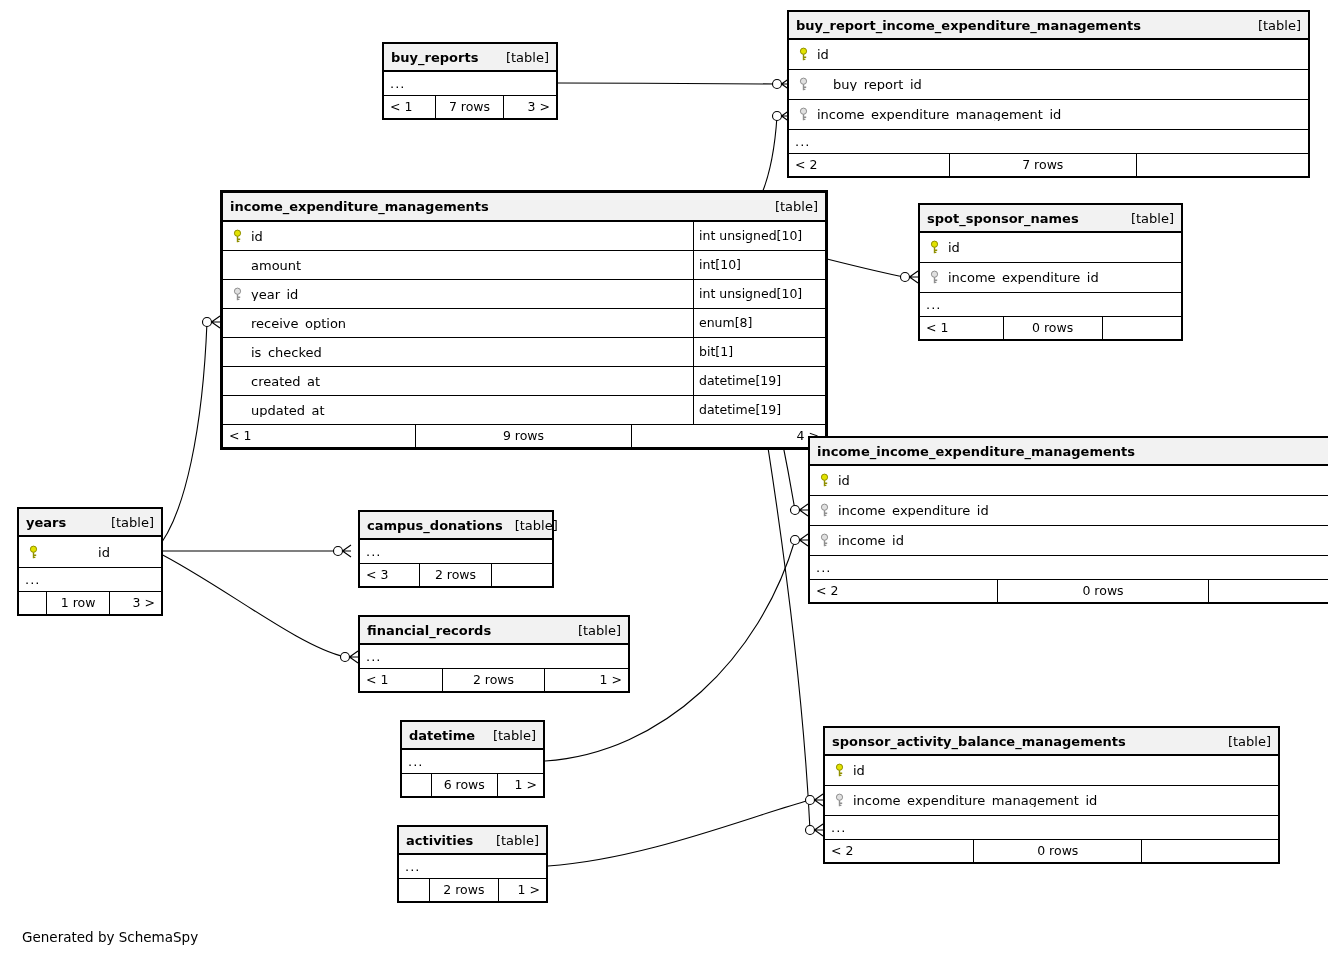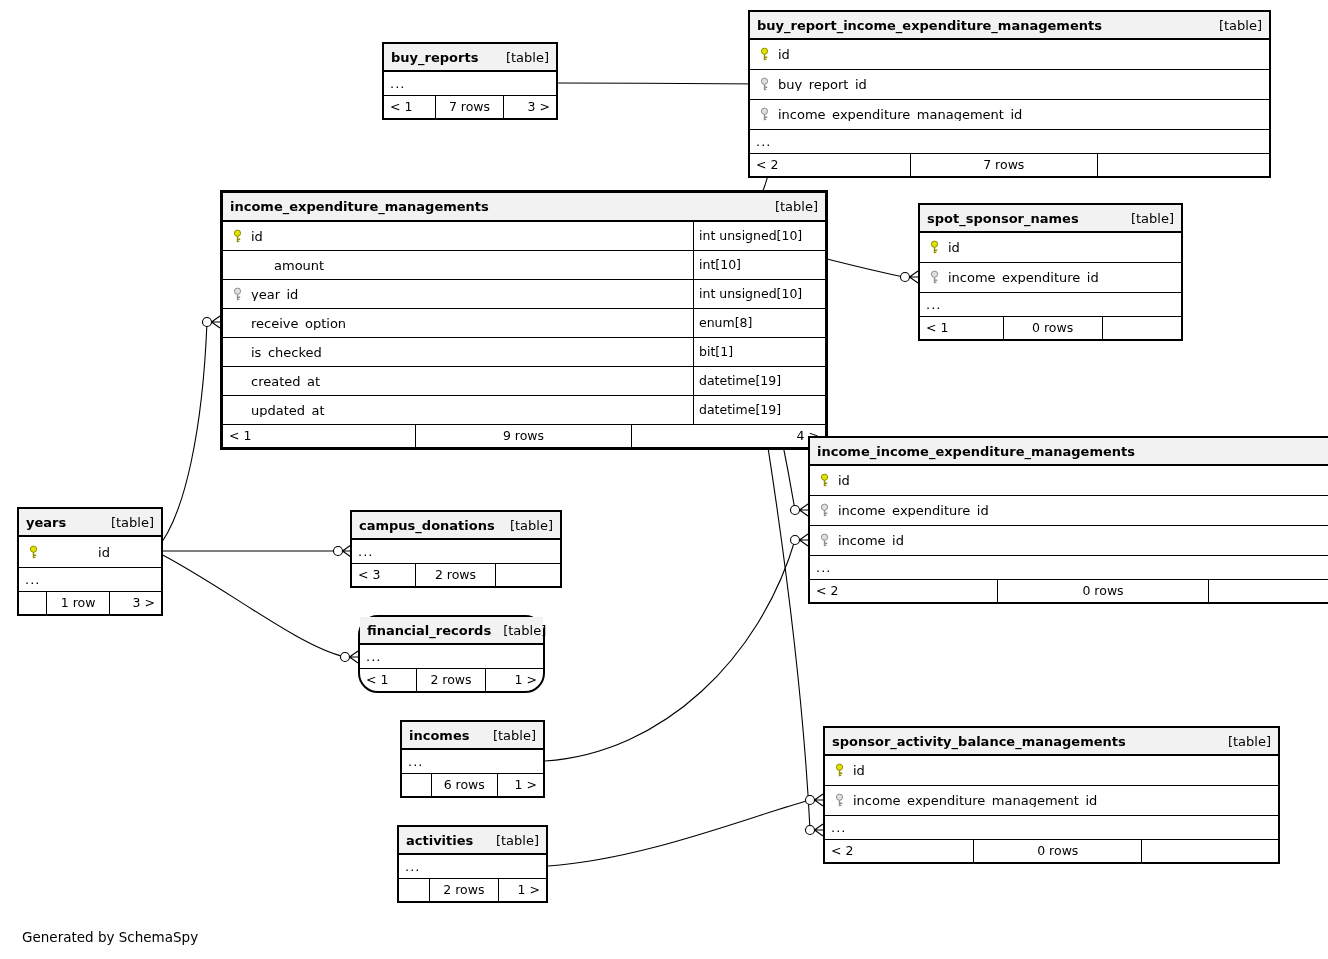--- a/index.html
+++ b/index.html
@@ -79,33 +79,33 @@
         <span class="tname">buy_reports</span>
         <span class="ttag">[table]</span>
       </div>
       <div class="tell" style="height: 23px;">...</div>
       <div class="tfoot" style="height: 22px;">
         <span class="fl" style="width: 30%;">&lt; 1</span>
         <span class="fc" style="width: 40%;">7 rows</span>
         <span class="fr">3 &gt;</span>
       </div>
     </div>
-    <div class="tnode" style="left: 748px; top: 10px; width: 523px;">
+    <div class="tnode" style="left: 787px; top: 10px; width: 523px;">
       <div class="thdr" style="height: 26px;">
         <span class="tname">buy_report_income_expenditure_managements</span>
         <span class="ttag">[table]</span>
       </div>
       <div class="trow" style="height: 29px;">
         <span class="key"><svg width="13" height="15" viewBox="0 0 13 15">
             <circle cx="6.5" cy="4.2" r="3.1" fill="#e2e200" stroke="#8f8f00" stroke-width="1"></circle>
             <path d="M6.5 7.3 V13.2 M6.5 10.2 H9.2 M6.5 12.4 H8.4" stroke="#8f8f00" stroke-width="1.4" fill="none"></path>
           </svg></span>
         <span class="cname">id</span>
       </div>
-      <div class="trow" style="height: 29px;">
+      <div class="trow" style="height: 29px; gap: 16px;">
         <span class="key"><svg width="13" height="15" viewBox="0 0 13 15">
             <circle cx="6.5" cy="4.2" r="3.1" fill="#e0e0e0" stroke="#8f8f8f" stroke-width="1"></circle>
             <path d="M6.5 7.3 V13.2 M6.5 10.2 H9.2 M6.5 12.4 H8.4" stroke="#8f8f8f" stroke-width="1.4" fill="none"></path>
           </svg></span>
         <span class="cname">buy_report_id</span>
       </div>
       <div class="trow" style="height: 29px;">
         <span class="key"><svg width="13" height="15" viewBox="0 0 13 15">
             <circle cx="6.5" cy="4.2" r="3.1" fill="#e0e0e0" stroke="#8f8f8f" stroke-width="1"></circle>
             <path d="M6.5 7.3 V13.2 M6.5 10.2 H9.2 M6.5 12.4 H8.4" stroke="#8f8f8f" stroke-width="1.4" fill="none"></path>
@@ -125,21 +125,21 @@
         <span class="ttag">[table]</span>
       </div>
       <div class="trow" style="height: 28px;">
         <span class="key"><svg width="13" height="15" viewBox="0 0 13 15">
             <circle cx="6.5" cy="4.2" r="3.1" fill="#e2e200" stroke="#8f8f00" stroke-width="1"></circle>
             <path d="M6.5 7.3 V13.2 M6.5 10.2 H9.2 M6.5 12.4 H8.4" stroke="#8f8f00" stroke-width="1.4" fill="none"></path>
           </svg></span>
         <span class="cname">id</span>
         <span class="ctype" style="width: 132px; flex-basis: 132px;">int unsigned[10]</span>
       </div>
-      <div class="trow" style="height: 28px; gap: 23px;">
+      <div class="trow" style="height: 28px;">
         <span class="key none"></span>
         <span class="cname">amount</span>
         <span class="ctype" style="width: 132px; flex-basis: 132px;">int[10]</span>
       </div>
       <div class="trow" style="height: 28px;">
         <span class="key"><svg width="13" height="15" viewBox="0 0 13 15">
             <circle cx="6.5" cy="4.2" r="3.1" fill="#e0e0e0" stroke="#8f8f8f" stroke-width="1"></circle>
             <path d="M6.5 7.3 V13.2 M6.5 10.2 H9.2 M6.5 12.4 H8.4" stroke="#8f8f8f" stroke-width="1.4" fill="none"></path>
           </svg></span>
         <span class="cname">year_id</span>
@@ -209,33 +209,33 @@
           </svg></span>
         <span class="cname">id</span>
       </div>
       <div class="tell" style="height: 23px;">...</div>
       <div class="tfoot" style="height: 22px;">
         <span class="fl" style="width: 20%;"></span>
         <span class="fc" style="width: 44%;">1 row</span>
         <span class="fr">3 &gt;</span>
       </div>
     </div>
-    <div class="tnode" style="left: 350px; top: 510px; width: 212px;">
+    <div class="tnode" style="left: 358px; top: 510px; width: 196px;">
       <div class="thdr" style="height: 26px;">
         <span class="tname">campus_donations</span>
         <span class="ttag">[table]</span>
       </div>
       <div class="tell" style="height: 23px;">...</div>
       <div class="tfoot" style="height: 22px;">
         <span class="fl" style="width: 31%;">&lt; 3</span>
         <span class="fc" style="width: 38%;">2 rows</span>
         <span class="fr"></span>
       </div>
     </div>
-    <div class="tnode" style="left: 358px; top: 615px; width: 187px; border-radius: 20px;">
+    <div class="tnode" style="left: 358px; top: 615px; width: 272px;">
       <div class="thdr" style="height: 26px;">
         <span class="tname">financial_records</span>
         <span class="ttag">[table]</span>
       </div>
       <div class="tell" style="height: 23px;">...</div>
       <div class="tfoot" style="height: 22px;">
         <span class="fl" style="width: 31%;">&lt; 1</span>
         <span class="fc" style="width: 38%;">2 rows</span>
         <span class="fr">1 &gt;</span>
       </div>
@@ -268,21 +268,21 @@
       </div>
       <div class="tell" style="height: 23px;">...</div>
       <div class="tfoot" style="height: 22px;">
         <span class="fl" style="width: 33%;">&lt; 2</span>
         <span class="fc" style="width: 37%;">0 rows</span>
         <span class="fr"></span>
       </div>
     </div>
     <div class="tnode" style="left: 400px; top: 720px; width: 145px;">
       <div class="thdr" style="height: 26px;">
-        <span class="tname">incomes</span>
+        <span class="tname">datetime</span>
         <span class="ttag">[table]</span>
       </div>
       <div class="tell" style="height: 23px;">...</div>
       <div class="tfoot" style="height: 22px;">
         <span class="fl" style="width: 21%;"></span>
         <span class="fc" style="width: 47%;">6 rows</span>
         <span class="fr">1 &gt;</span>
       </div>
     </div>
     <div class="tnode" style="left: 823px; top: 726px; width: 457px;">

